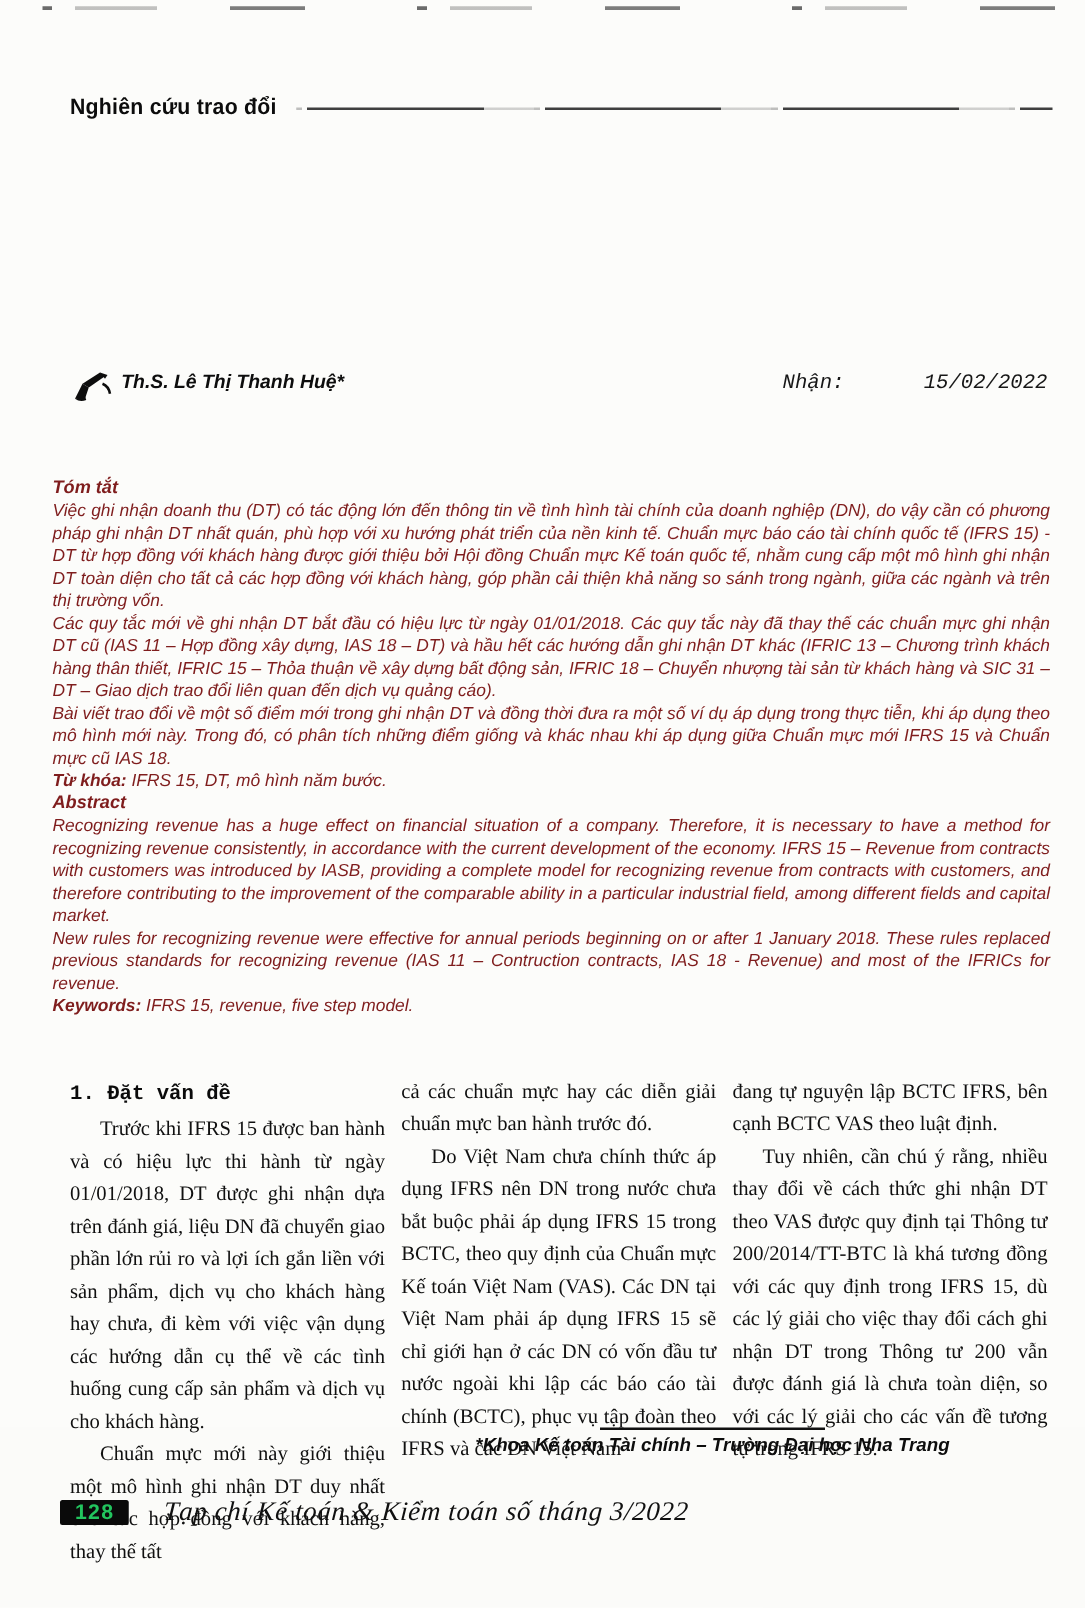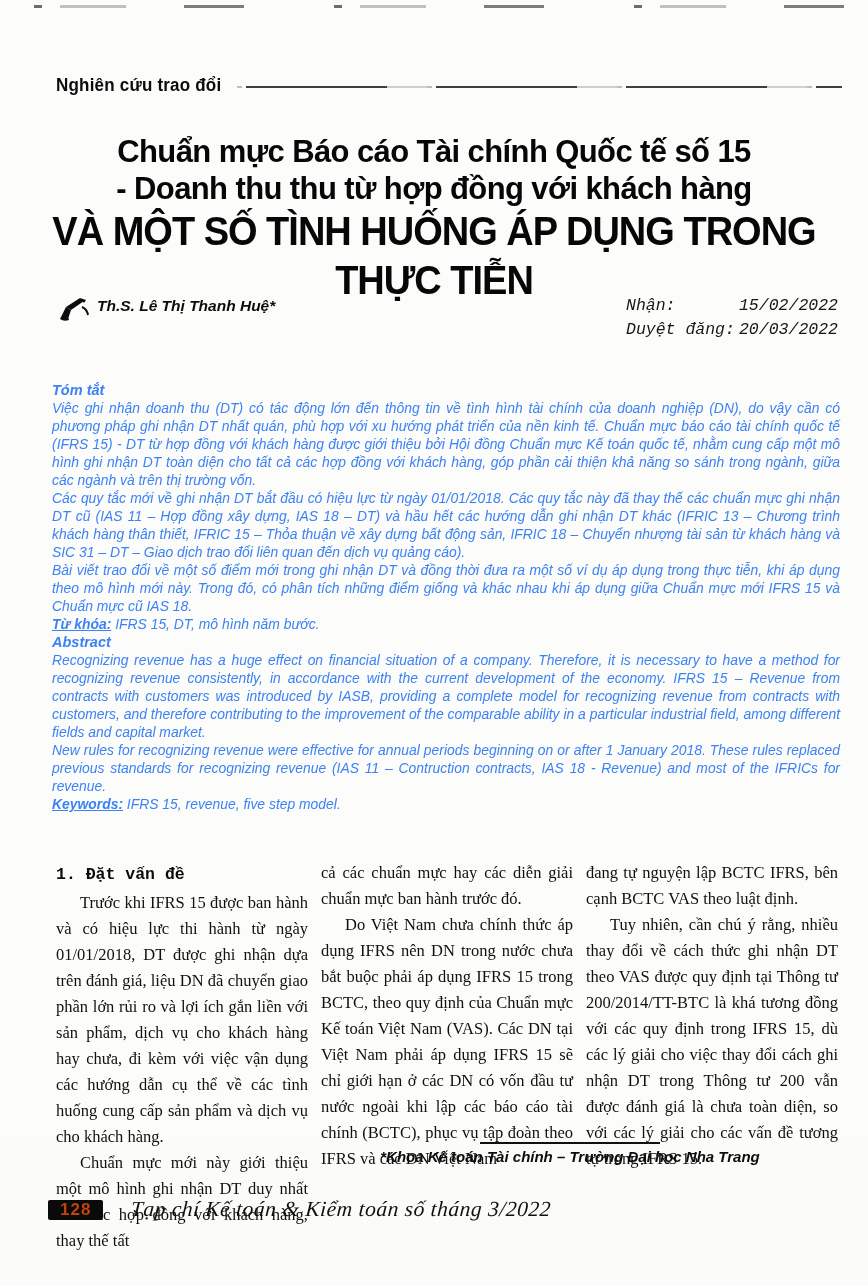--- a/index.html
+++ b/index.html
@@ -45,85 +45,76 @@
   
   .byline{position:absolute;top:297px;left:56px;display:flex;align-items:flex-start;gap:7px;}
   .pen-icon{width:34px;height:26px;flex:0 0 auto;}
   .author{font-family:"Liberation Sans", sans-serif;font-style:italic;font-weight:bold;font-size:15.5px;color:#0d0d0d;}
   .dates{position:absolute;top:294px;right:30px;width:212px;font-style:italic;font-size:16.5px;color:#171717;}
   .date-row{display:flex;justify-content:space-between;line-height:24px;font-family:Liberation Mono, monospace;}
   .date-row .lbl{white-space:nowrap;}
   .date-row .val{white-space:nowrap;}
 
   
-  .abstract{position:absolute;left:52px;right:28px;
+  .abstract{position:absolute;left:42px;right:28px;
     font-family:"Liberation Sans", sans-serif;font-style:italic;
-    font-size:13.9px;line-height:18px;text-align:justify;color:#3b82f6;}
+    font-size:13.9px;line-height:18px;text-align:justify;color:#7f1d1d;}
   .abstract-vi{top:381px;}
   .abstract-en{top:633px;}
   .abstract h3{margin:0;font-size:14.5px;font-weight:bold;line-height:18px;}
   .abstract p{margin:0;}
-  .kw b{font-weight:bold;text-decoration:underline;}
+  .kw b{font-weight:bold;}
 
   
   .columns{position:absolute;top:860px;left:56px;right:30px;height:336px;
     display:flex;gap:13px;}
   .col{width:252px;flex:0 0 252px;font-size:16.5px;line-height:26px;text-align:justify;color:#101010;}
   .col h4{margin:2px 0 2px 0;font-family:Liberation Mono, monospace;font-size:16.5px;line-height:26px;color:#0b0b0b;}
   .col p{margin:0;}
   .col p.indent{text-indent:24px;}
 
   .footnote{position:absolute;left:300px;top:1142px;width:540px;text-align:center;}
   .footnote .rule{width:180px;height:2px;background:#111;margin:0 auto 4px auto;}
   .footnote .fn-text{font-family:"Liberation Sans", sans-serif;font-style:italic;font-weight:bold;font-size:15px;color:#0d0d0d;}
 
   
   .footer{position:absolute;top:1197px;left:48px;display:flex;align-items:center;gap:28px;}
-  .page-badge{background:#0a0a0a;color:#c2410c;font-family:"Liberation Sans", sans-serif;
+  .page-badge{background:#0a0a0a;color:#22c55e;font-family:"Liberation Sans", sans-serif;
     font-weight:bold;font-size:17px;padding:0 12px;border-radius:2px;letter-spacing:1px;}
   .journal{font-style:italic;font-size:21.5px;color:#101010;letter-spacing:.5px;
     transform:skewX(-4deg);}
 </style>
 </head>
 <body>
 
 <div class="page">
 
   <div class="artifacts"></div>
 
   <div class="header-row">
     <span class="section-label">Nghiên cứu trao đổi</span>
     <span class="header-rule"></span>
   </div>
 
-  <div class="title">
-    <div class="l1">Chuẩn mực Báo cáo Tài chính Quốc tế số 15</div>
-    <div class="l2">- Doanh thu thu từ hợp đồng với khách hàng</div>
-    <div class="l3">VÀ MỘT SỐ TÌNH HUỐNG ÁP DỤNG TRONG THỰC TIỄN</div>
-  </div>
 
   <div class="byline">
     <svg class="pen-icon" viewBox="0 0 34 26" xmlns="http://www.w3.org/2000/svg">
       <path d="M4 22 L10 10 L15 13 L12 22 Z" fill="#0d0d0d"></path>
       <path d="M10 10 L24 1 L28 4 L15 13 Z" fill="#0d0d0d"></path>
       <path d="M4 22 q4 3 9 1 l-1-3 Z" fill="#0d0d0d"></path>
       <path d="M24 1 L30 3 L28 6 Z" fill="#0d0d0d"></path>
       <path d="M26 10 q5 2 6 8" stroke="#0d0d0d" stroke-width="2" fill="none"></path>
     </svg>
     <span class="author">Th.S. Lê Thị Thanh Huệ*</span>
   </div>
 
   <div class="dates">
     <div class="date-row">
       <span class="lbl">Nhận:</span>
       <span class="val">15/02/2022</span>
-    </div>
-    <div class="date-row">
-      <span class="lbl">Duyệt đăng:</span>
-      <span class="val">20/03/2022</span>
     </div>
   </div>
 
   <div class="abstract abstract-vi">
     <h3>Tóm tắt</h3>
     <p>Việc ghi nhận doanh thu (DT) có tác động lớn đến thông tin về tình hình tài chính của doanh nghiệp (DN), do vậy cần có phương pháp ghi nhận DT nhất quán, phù hợp với xu hướng phát triển của nền kinh tế. Chuẩn mực báo cáo tài chính quốc tế (IFRS 15) - DT từ hợp đồng với khách hàng được giới thiệu bởi Hội đồng Chuẩn mực Kế toán quốc tế, nhằm cung cấp một mô hình ghi nhận DT toàn diện cho tất cả các hợp đồng với khách hàng, góp phần cải thiện khả năng so sánh trong ngành, giữa các ngành và trên thị trường vốn.</p>
     <p>Các quy tắc mới về ghi nhận DT bắt đầu có hiệu lực từ ngày 01/01/2018. Các quy tắc này đã thay thế các chuẩn mực ghi nhận DT cũ (IAS 11 – Hợp đồng xây dựng, IAS 18 – DT) và hầu hết các hướng dẫn ghi nhận DT khác (IFRIC 13 – Chương trình khách hàng thân thiết, IFRIC 15 – Thỏa thuận về xây dựng bất động sản, IFRIC 18 – Chuyển nhượng tài sản từ khách hàng và SIC 31 – DT – Giao dịch trao đổi liên quan đến dịch vụ quảng cáo).</p>
     <p>Bài viết trao đổi về một số điểm mới trong ghi nhận DT và đồng thời đưa ra một số ví dụ áp dụng trong thực tiễn, khi áp dụng theo mô hình mới này. Trong đó, có phân tích những điểm giống và khác nhau khi áp dụng giữa Chuẩn mực mới IFRS 15 và Chuẩn mực cũ IAS 18.</p>
     <p class="kw"><b>Từ khóa:</b><span> IFRS 15, DT, mô hình năm bước.</span></p>
   </div>

